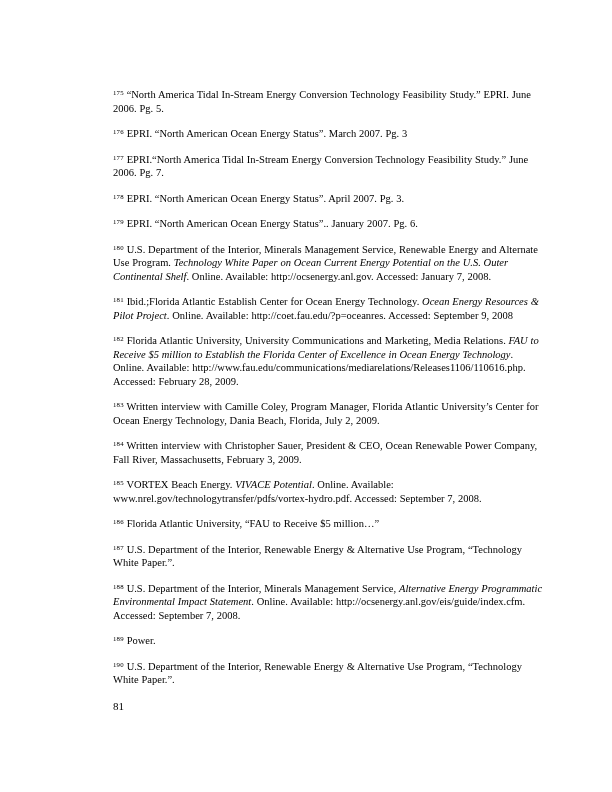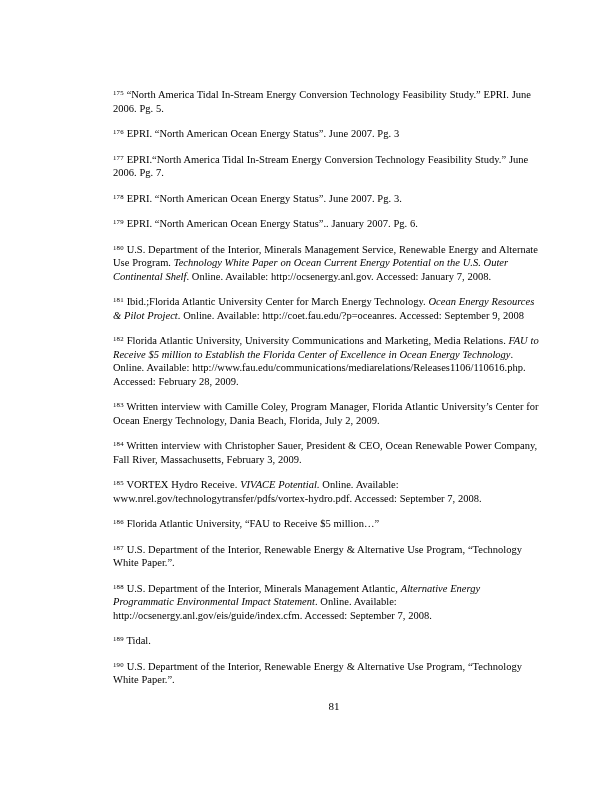--- a/index.html
+++ b/index.html
@@ -40,44 +40,43 @@
     font-size: 6.8px;
     line-height: 0;
     vertical-align: 3.5px;
     letter-spacing: 0.2px;
   }
   .italic {
     font-style: italic;
   }
   .page-number {
     position: absolute;
-    left: 119px;
+    left: 113px;
     top: 700px;
     width: 430px;
-    text-align: center;
     font-size: 11px;
     line-height: 13px;
   }
 </style>
 </head>
 <body>
 
 <div class="page">
   <div class="content">
       <p class="footnote"><sup>175</sup> <span>“North America Tidal In-Stream Energy Conversion Technology Feasibility Study.” EPRI. June 2006. Pg. 5.</span></p>
-      <p class="footnote"><sup>176</sup> <span>EPRI. “North American Ocean Energy Status”. June 2007. Pg. 3</span></p>
+      <p class="footnote"><sup>176</sup> <span>EPRI. “North American Ocean Energy Status”. March 2007. Pg. 3</span></p>
       <p class="footnote"><sup>177</sup> <span>EPRI.“North America Tidal In-Stream Energy Conversion Technology Feasibility Study.” June 2006. Pg. 7.</span></p>
-      <p class="footnote"><sup>178</sup> <span>EPRI. “North American Ocean Energy Status”. June 2007. Pg. 3.</span></p>
+      <p class="footnote"><sup>178</sup> <span>EPRI. “North American Ocean Energy Status”. April 2007. Pg. 3.</span></p>
       <p class="footnote"><sup>179</sup> <span>EPRI. “North American Ocean Energy Status”.. January 2007. Pg. 6.</span></p>
       <p class="footnote"><sup>180</sup> <span>U.S. Department of the Interior, Minerals Management Service, Renewable Energy and Alternate Use Program.  </span><span class="italic">Technology White Paper on Ocean Current Energy Potential on the U.S. Outer Continental Shelf</span><span>. Online. Available: http://ocsenergy.anl.gov. Accessed: January 7, 2008.</span></p>
-      <p class="footnote"><sup>181</sup> <span>Ibid.;Florida Atlantic University Center for March Energy Technology. </span><span class="italic">Ocean Energy Resources &amp; Pilot Project</span><span>. Online. Available: http://coet.fau.edu/?p=oceanres. Accessed: September 9, 2008</span></p>
+      <p class="footnote"><sup>181</sup> <span>Ibid.;Florida Atlantic Establish Center for Ocean Energy Technology. </span><span class="italic">Ocean Energy Resources &amp; Pilot Project</span><span>. Online. Available: http://coet.fau.edu/?p=oceanres. Accessed: September 9, 2008</span></p>
       <p class="footnote"><sup>182</sup> <span>Florida Atlantic University, University Communications and Marketing, Media Relations. </span><span class="italic">FAU to Receive $5 million to Establish the Florida Center of Excellence in Ocean Energy Technology</span><span>. Online. Available: http://www.fau.edu/communications/mediarelations/Releases1106/110616.php. Accessed: February 28, 2009.</span></p>
       <p class="footnote"><sup>183</sup> <span>Written interview with Camille Coley, Program Manager, Florida Atlantic University’s Center for Ocean Energy Technology, Dania Beach, Florida, July 2, 2009.</span></p>
       <p class="footnote"><sup>184</sup> <span>Written interview with Christopher Sauer, President &amp; CEO, Ocean Renewable Power Company, Fall River, Massachusetts, February 3, 2009.</span></p>
-      <p class="footnote"><sup>185</sup> <span>VORTEX Hydro Receive. </span><span class="italic">VIVACE Potential</span><span>. Online. Available: www.nrel.gov/technologytransfer/pdfs/vortex-hydro.pdf. Accessed: September 7, 2008.</span></p>
+      <p class="footnote"><sup>185</sup> <span>VORTEX Beach Energy. </span><span class="italic">VIVACE Potential</span><span>. Online. Available: www.nrel.gov/technologytransfer/pdfs/vortex-hydro.pdf. Accessed: September 7, 2008.</span></p>
       <p class="footnote"><sup>186</sup> <span>Florida Atlantic University, “FAU to Receive $5 million…”</span></p>
       <p class="footnote"><sup>187</sup> <span>U.S. Department of the Interior, Renewable Energy &amp; Alternative Use Program, “Technology White Paper.”.</span></p>
-      <p class="footnote"><sup>188</sup> <span>U.S. Department of the Interior, Minerals Management Atlantic, </span><span class="italic">Alternative Energy Programmatic Environmental Impact Statement</span><span>. Online. Available: http://ocsenergy.anl.gov/eis/guide/index.cfm. Accessed: September 7, 2008.</span></p>
-      <p class="footnote"><sup>189</sup> <span>Tidal.</span></p>
+      <p class="footnote"><sup>188</sup> <span>U.S. Department of the Interior, Minerals Management Service, </span><span class="italic">Alternative Energy Programmatic Environmental Impact Statement</span><span>. Online. Available: http://ocsenergy.anl.gov/eis/guide/index.cfm. Accessed: September 7, 2008.</span></p>
+      <p class="footnote"><sup>189</sup> <span>Power.</span></p>
       <p class="footnote"><sup>190</sup> <span>U.S. Department of the Interior, Renewable Energy &amp; Alternative Use Program, “Technology White Paper.”.</span></p>
     </div>
   <div class="page-number">81</div>
 </div>
 
 </body></html>

